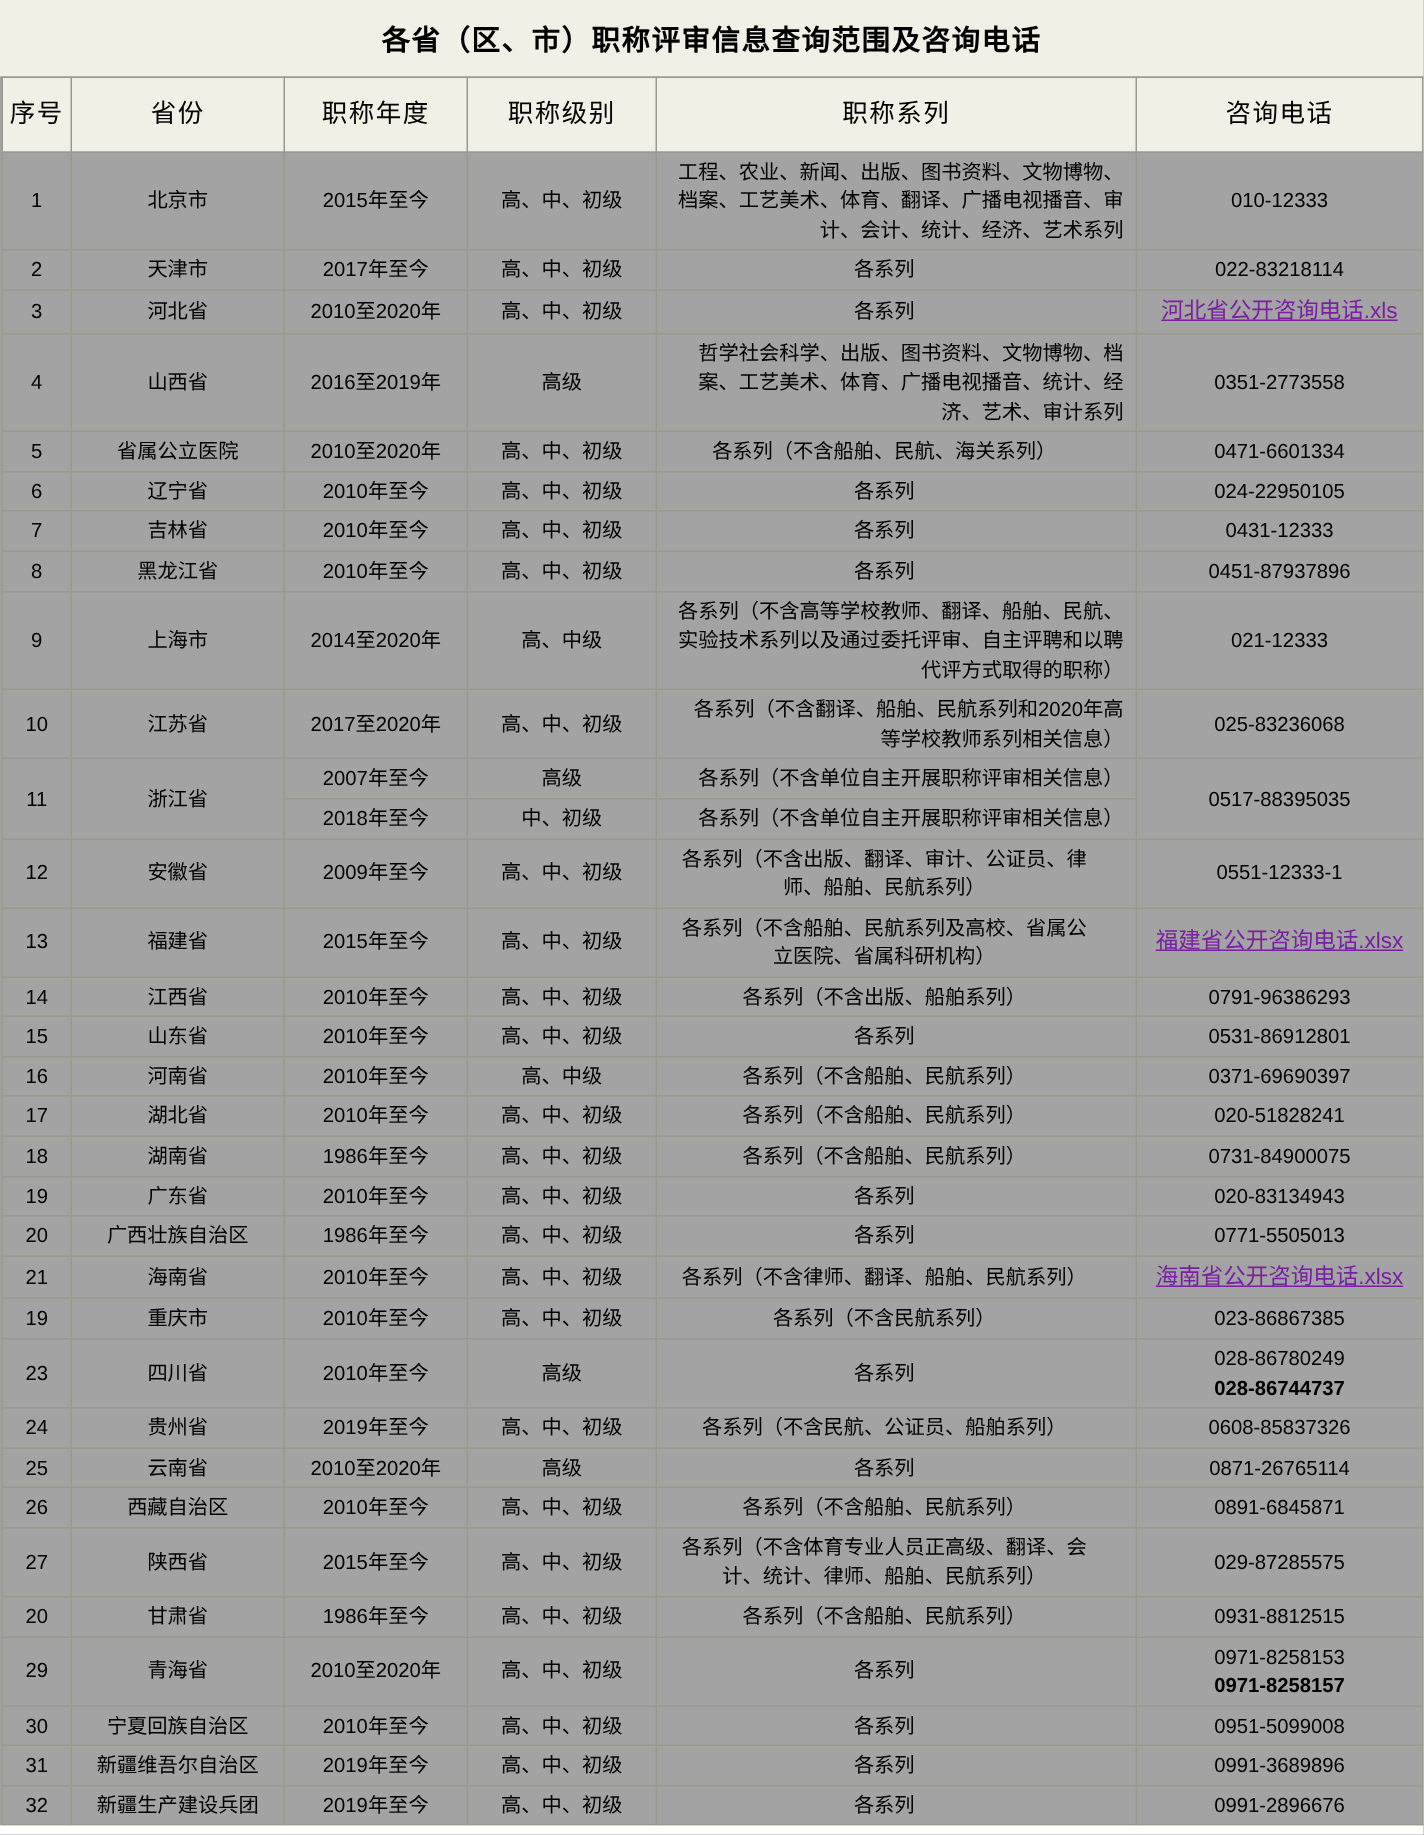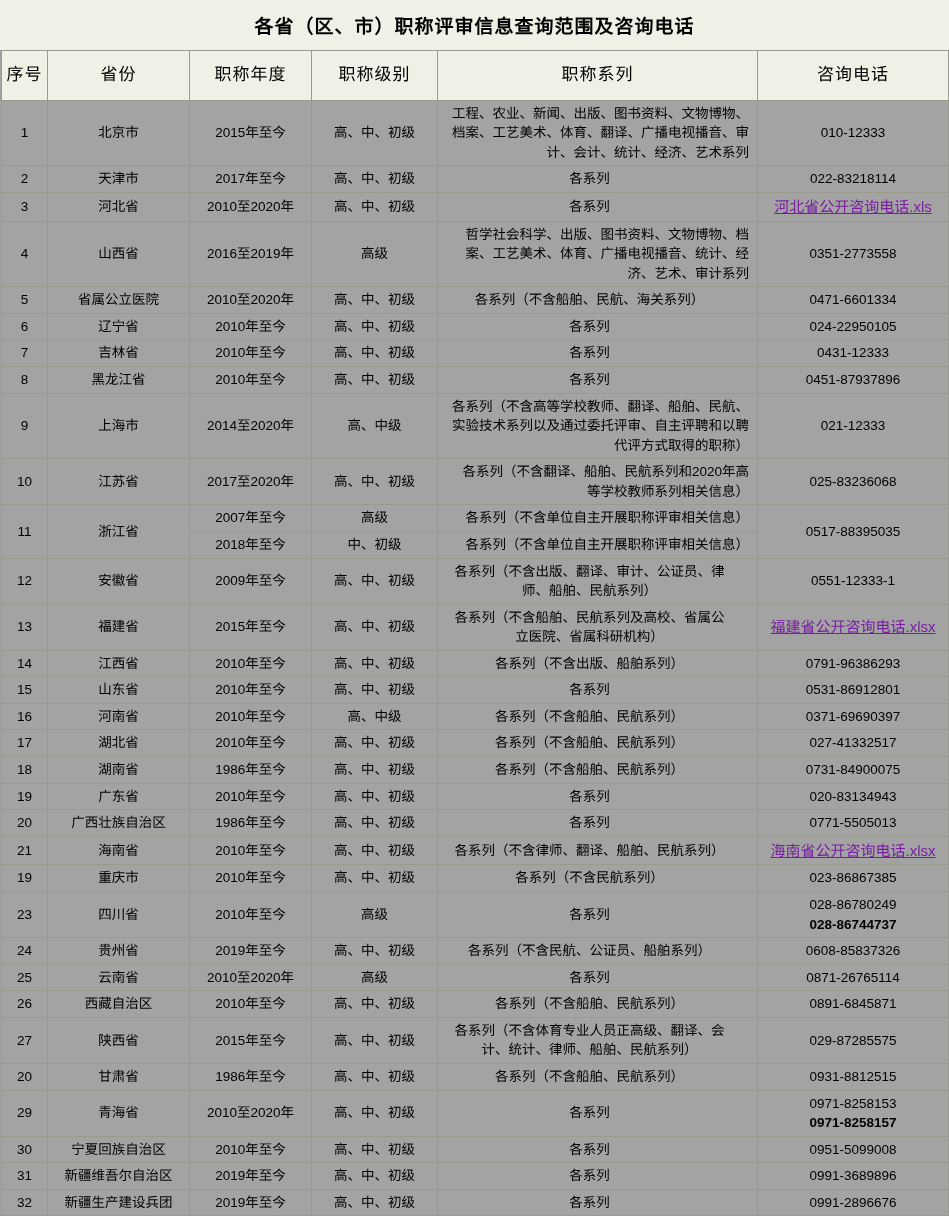--- a/index.html
+++ b/index.html
@@ -240,21 +240,21 @@
           <td class="nowrap">高、中级</td>
           <td class="sys wrapcenter">各系列（不含船舶、民航系列）</td>
           <td class="tel"><span>0371-69690397</span></td>
         </tr>
         <tr>
           <td>17</td>
           <td>湖北省</td>
           <td class="nowrap">2010年至今</td>
           <td class="nowrap">高、中、初级</td>
           <td class="sys wrapcenter">各系列（不含船舶、民航系列）</td>
-          <td class="tel"><span>027-41332517</span></td>
+          <td class="tel"><span>020-51828241</span></td>
         </tr>
         <tr>
           <td>18</td>
           <td>湖南省</td>
           <td class="nowrap">1986年至今</td>
           <td class="nowrap">高、中、初级</td>
           <td class="sys wrapcenter">各系列（不含船舶、民航系列）</td>
           <td class="tel"><span>0731-84900075</span></td>
         </tr>
         <tr>

